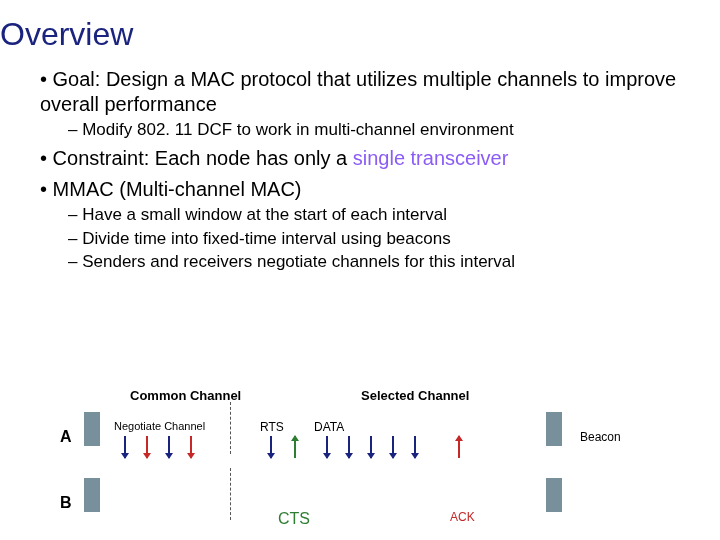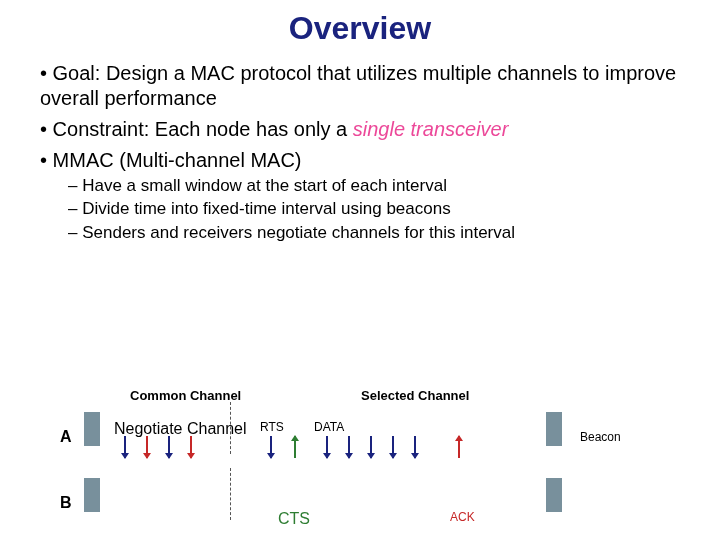--- a/index.html
+++ b/index.html
@@ -11,45 +11,45 @@
     font-family: Arial, Helvetica, sans-serif;
     color: #000;
   }
   .slide {
     position: relative;
     width: 720px;
     height: 540px;
     box-sizing: border-box;
   }
   .title {
-    text-align: center;
+    text-align: left;
     font-size: 32px;
     color: #1a237e;
-    padding-top: 10px;
-    font-weight: bold;
+    padding-top: 16px;
+    font-weight: normal;
   }
   .content {
     padding: 8px 40px 0 40px;
     font-size: 20px;
     line-height: 1.25;
   }
   .b1 {
     margin: 6px 0 2px 0;
   }
   .b1::before {
     content: "•  ";
   }
   .b2 {
     margin: 2px 0 2px 28px;
     font-size: 17px;
   }
   .b2::before {
     content: "–  ";
   }
-  .orange { color: #ec4899; font-style: italic; }
+  .orange { color: #8b5cf6; }
   
   .diagram {
     position: absolute;
     left: 60px;
     top: 388px;
     width: 600px;
     height: 140px;
   }
   .sec-label {
     position: absolute;
@@ -69,21 +69,21 @@
     width: 16px;
     height: 34px;
   }
   .phase-div {
     position: absolute;
     border-left: 1px dashed #555;
     height: 52px;
   }
   .neg-label {
     position: absolute;
-    font-size: 16px;
+    font-size: 11px;
   }
   .small-green {
     position: absolute;
     font-size: 16px;
     color: #2e7d32;
   }
   .small-red {
     position: absolute;
     font-size: 12px;
     color: #c62828;
@@ -122,20 +122,21 @@
 </head>
 <body>
 
 <div class="slide">
   <div class="title">Overview</div>
 
   <div class="content">
     <div class="b1">
       <span>Goal: Design a MAC protocol that utilizes multiple channels to improve overall performance</span>
     </div>
+    <div class="b2">Modify 802. 11 DCF to work in multi-channel environment</div>
 
     <div class="b1">
       <span>Constraint: Each node has only a </span><span class="orange">single transceiver</span>
     </div>
 
     <div class="b1">MMAC (Multi-channel MAC)</div>
     <div class="b2">Have a small window at the start of each interval</div>
     <div class="b2">Divide time into fixed-time interval using beacons</div>
     <div class="b2">Senders and receivers negotiate channels for this interval</div>
   </div>

